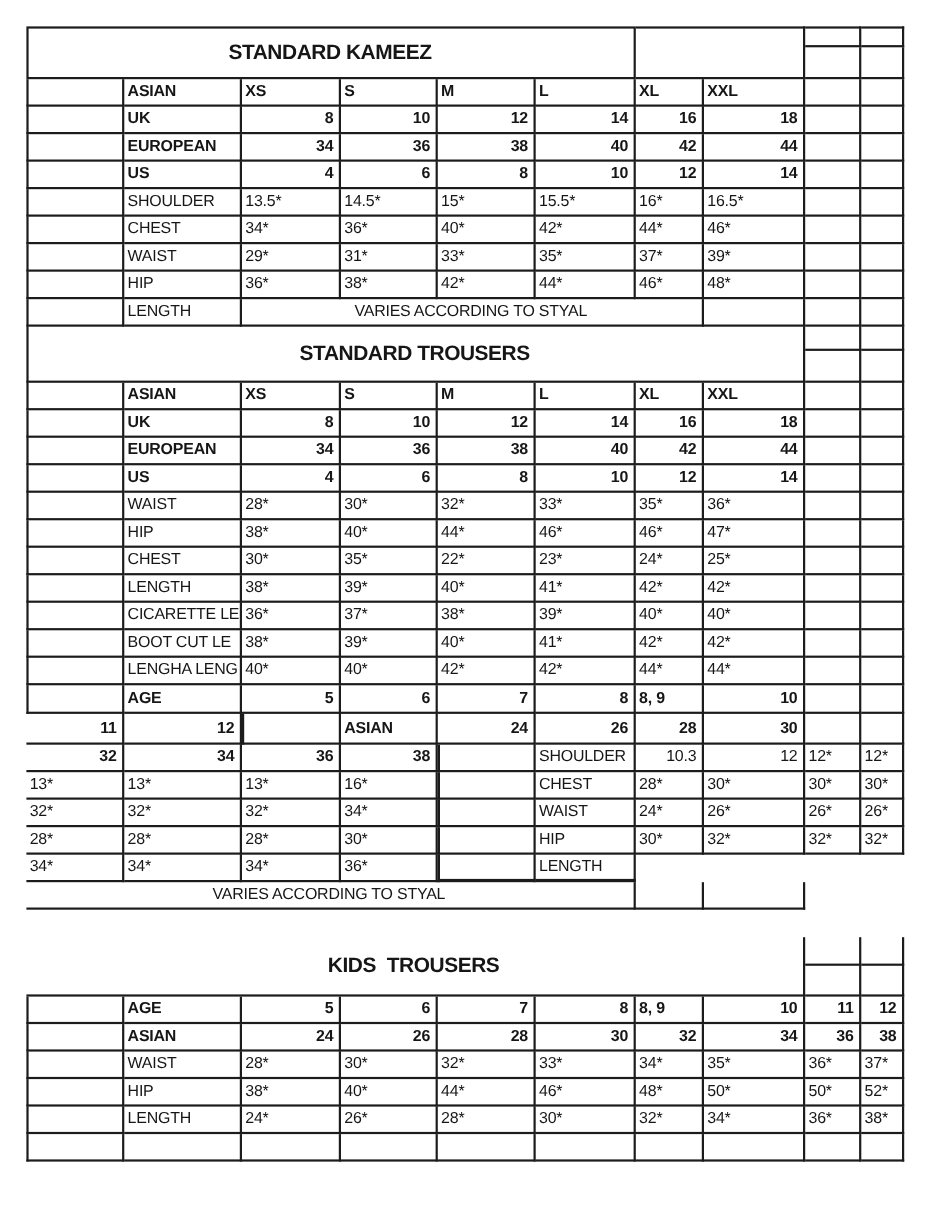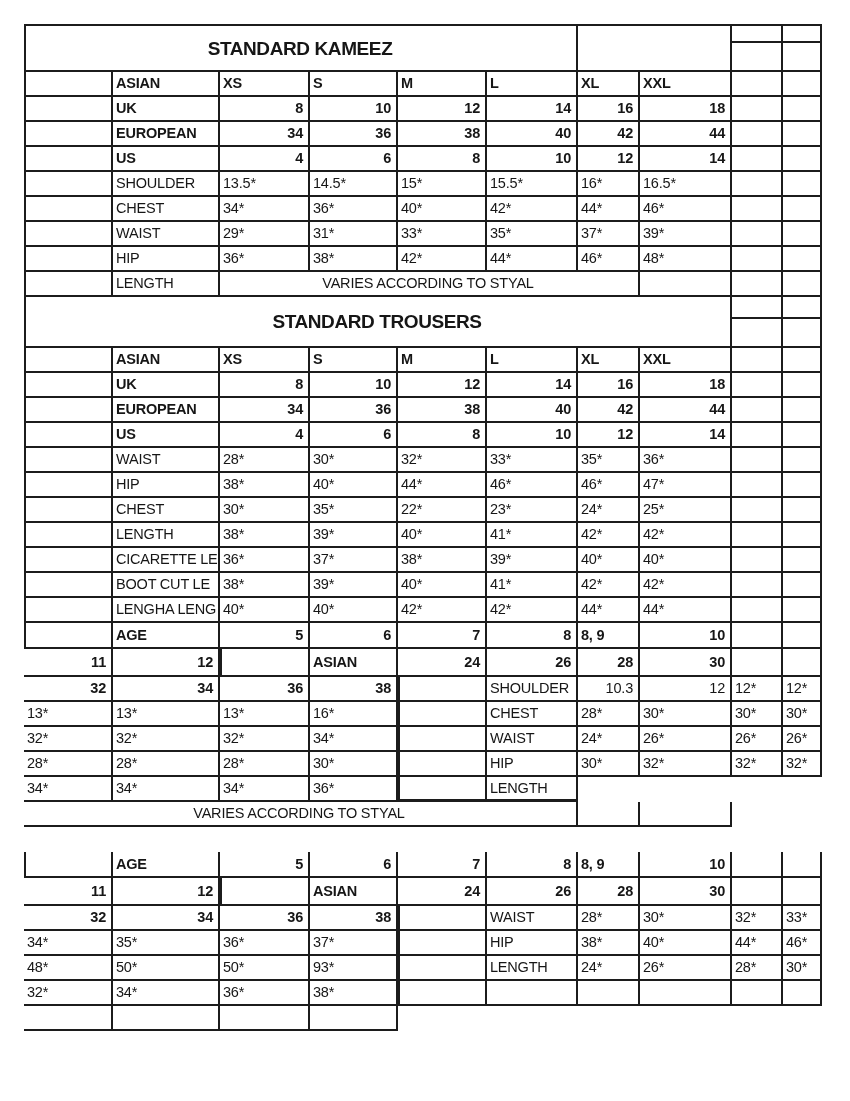--- a/index.html
+++ b/index.html
@@ -303,20 +303,21 @@
         <div class="c">34*</div>
         <div class="c">34*</div>
         <div class="c">36*</div>
         <div class="c bl thick"></div>
         <div class="c thick">LENGTH</div>
         <div class="c ctr" style="grid-column: span 6;">VARIES ACCORDING TO STYAL</div>
         <div class="c"></div>
         <div class="c"></div>
       </div>
       <div class="sec" style="grid-template-rows: 26px 28px repeat(6, 25px);">
+        <div class="c title" style="grid-area: 1 / 1 / 3 / 9;">KIDS  TROUSERS</div>
         <div class="c" style="grid-area: 1 / 9;"></div>
         <div class="c" style="grid-area: 1 / 10;"></div>
         <div class="c" style="grid-area: 2 / 9;"></div>
         <div class="c" style="grid-area: 2 / 10;"></div>
         <div class="c bl"></div>
         <div class="c b">AGE</div>
         <div class="c b r">5</div>
         <div class="c b r">6</div>
         <div class="c b r">7</div>
         <div class="c b r">8</div>
@@ -346,21 +347,21 @@
         <div class="c">37*</div>
         <div class="c bl"></div>
         <div class="c">HIP</div>
         <div class="c">38*</div>
         <div class="c">40*</div>
         <div class="c">44*</div>
         <div class="c">46*</div>
         <div class="c">48*</div>
         <div class="c">50*</div>
         <div class="c">50*</div>
-        <div class="c">93*</div>
+        <div class="c">52*</div>
         <div class="c bl"></div>
         <div class="c">LENGTH</div>
         <div class="c">24*</div>
         <div class="c">26*</div>
         <div class="c">28*</div>
         <div class="c">30*</div>
         <div class="c">32*</div>
         <div class="c">34*</div>
         <div class="c">36*</div>
         <div class="c">38*</div>

